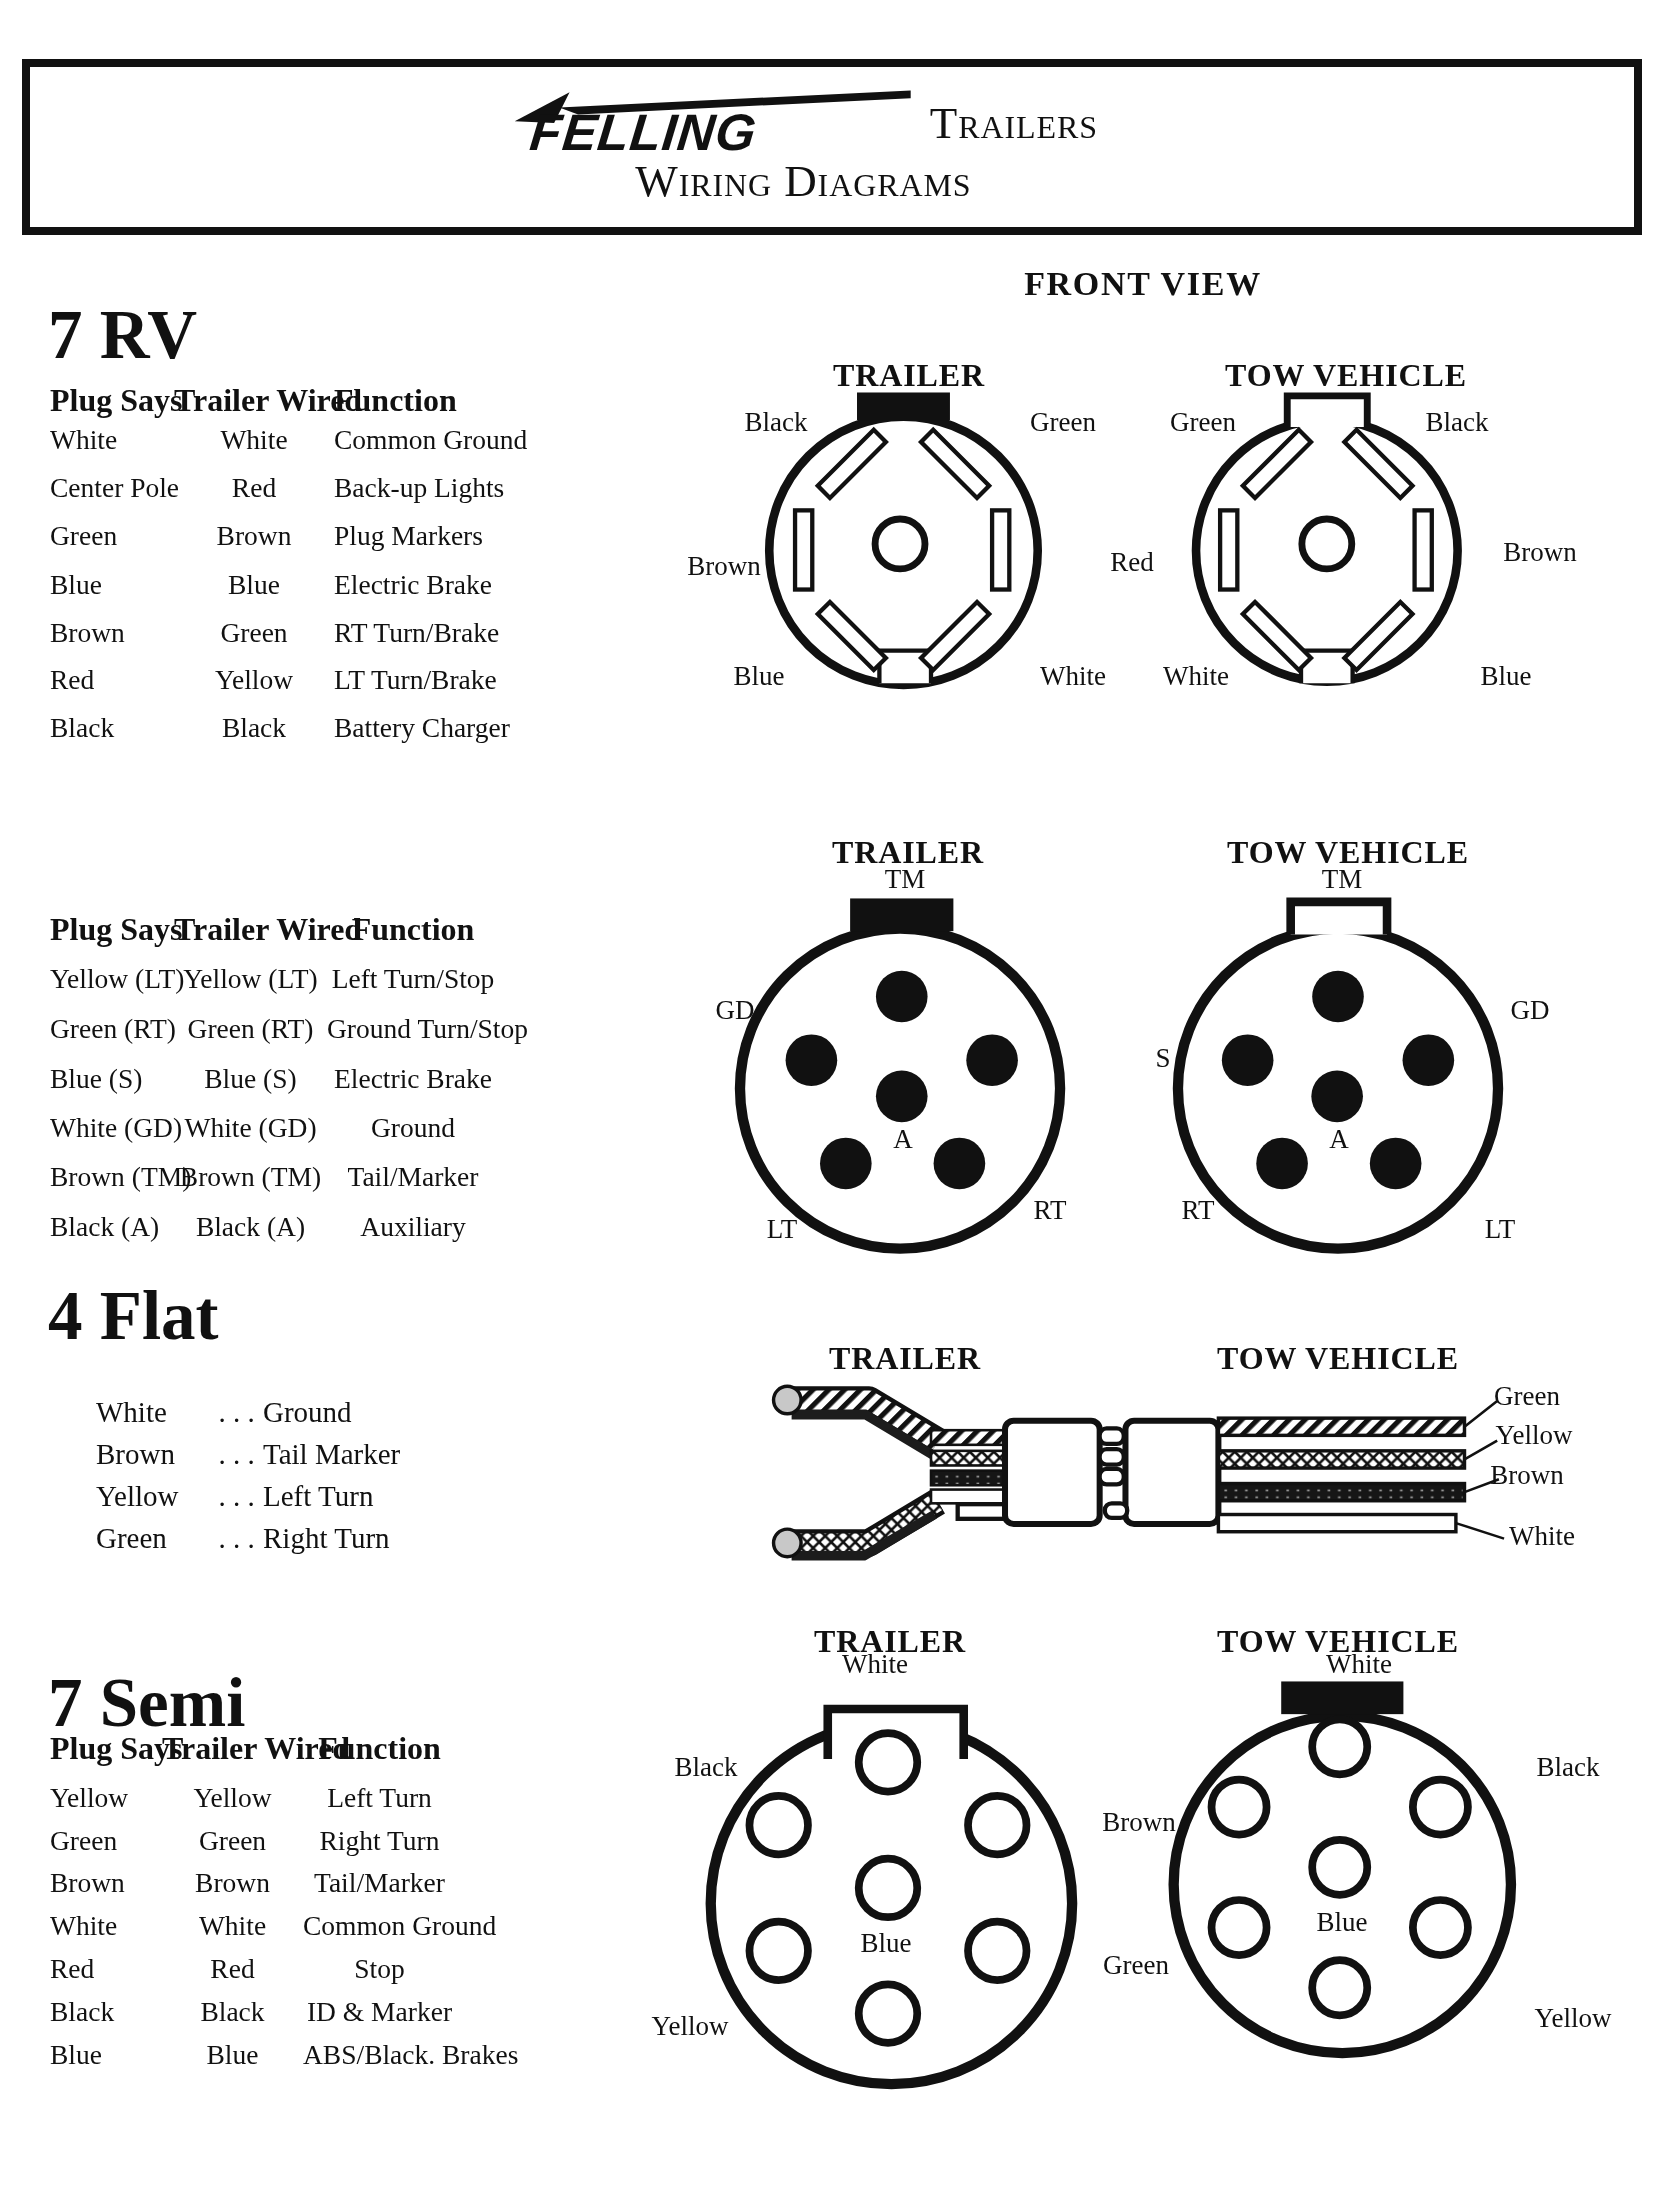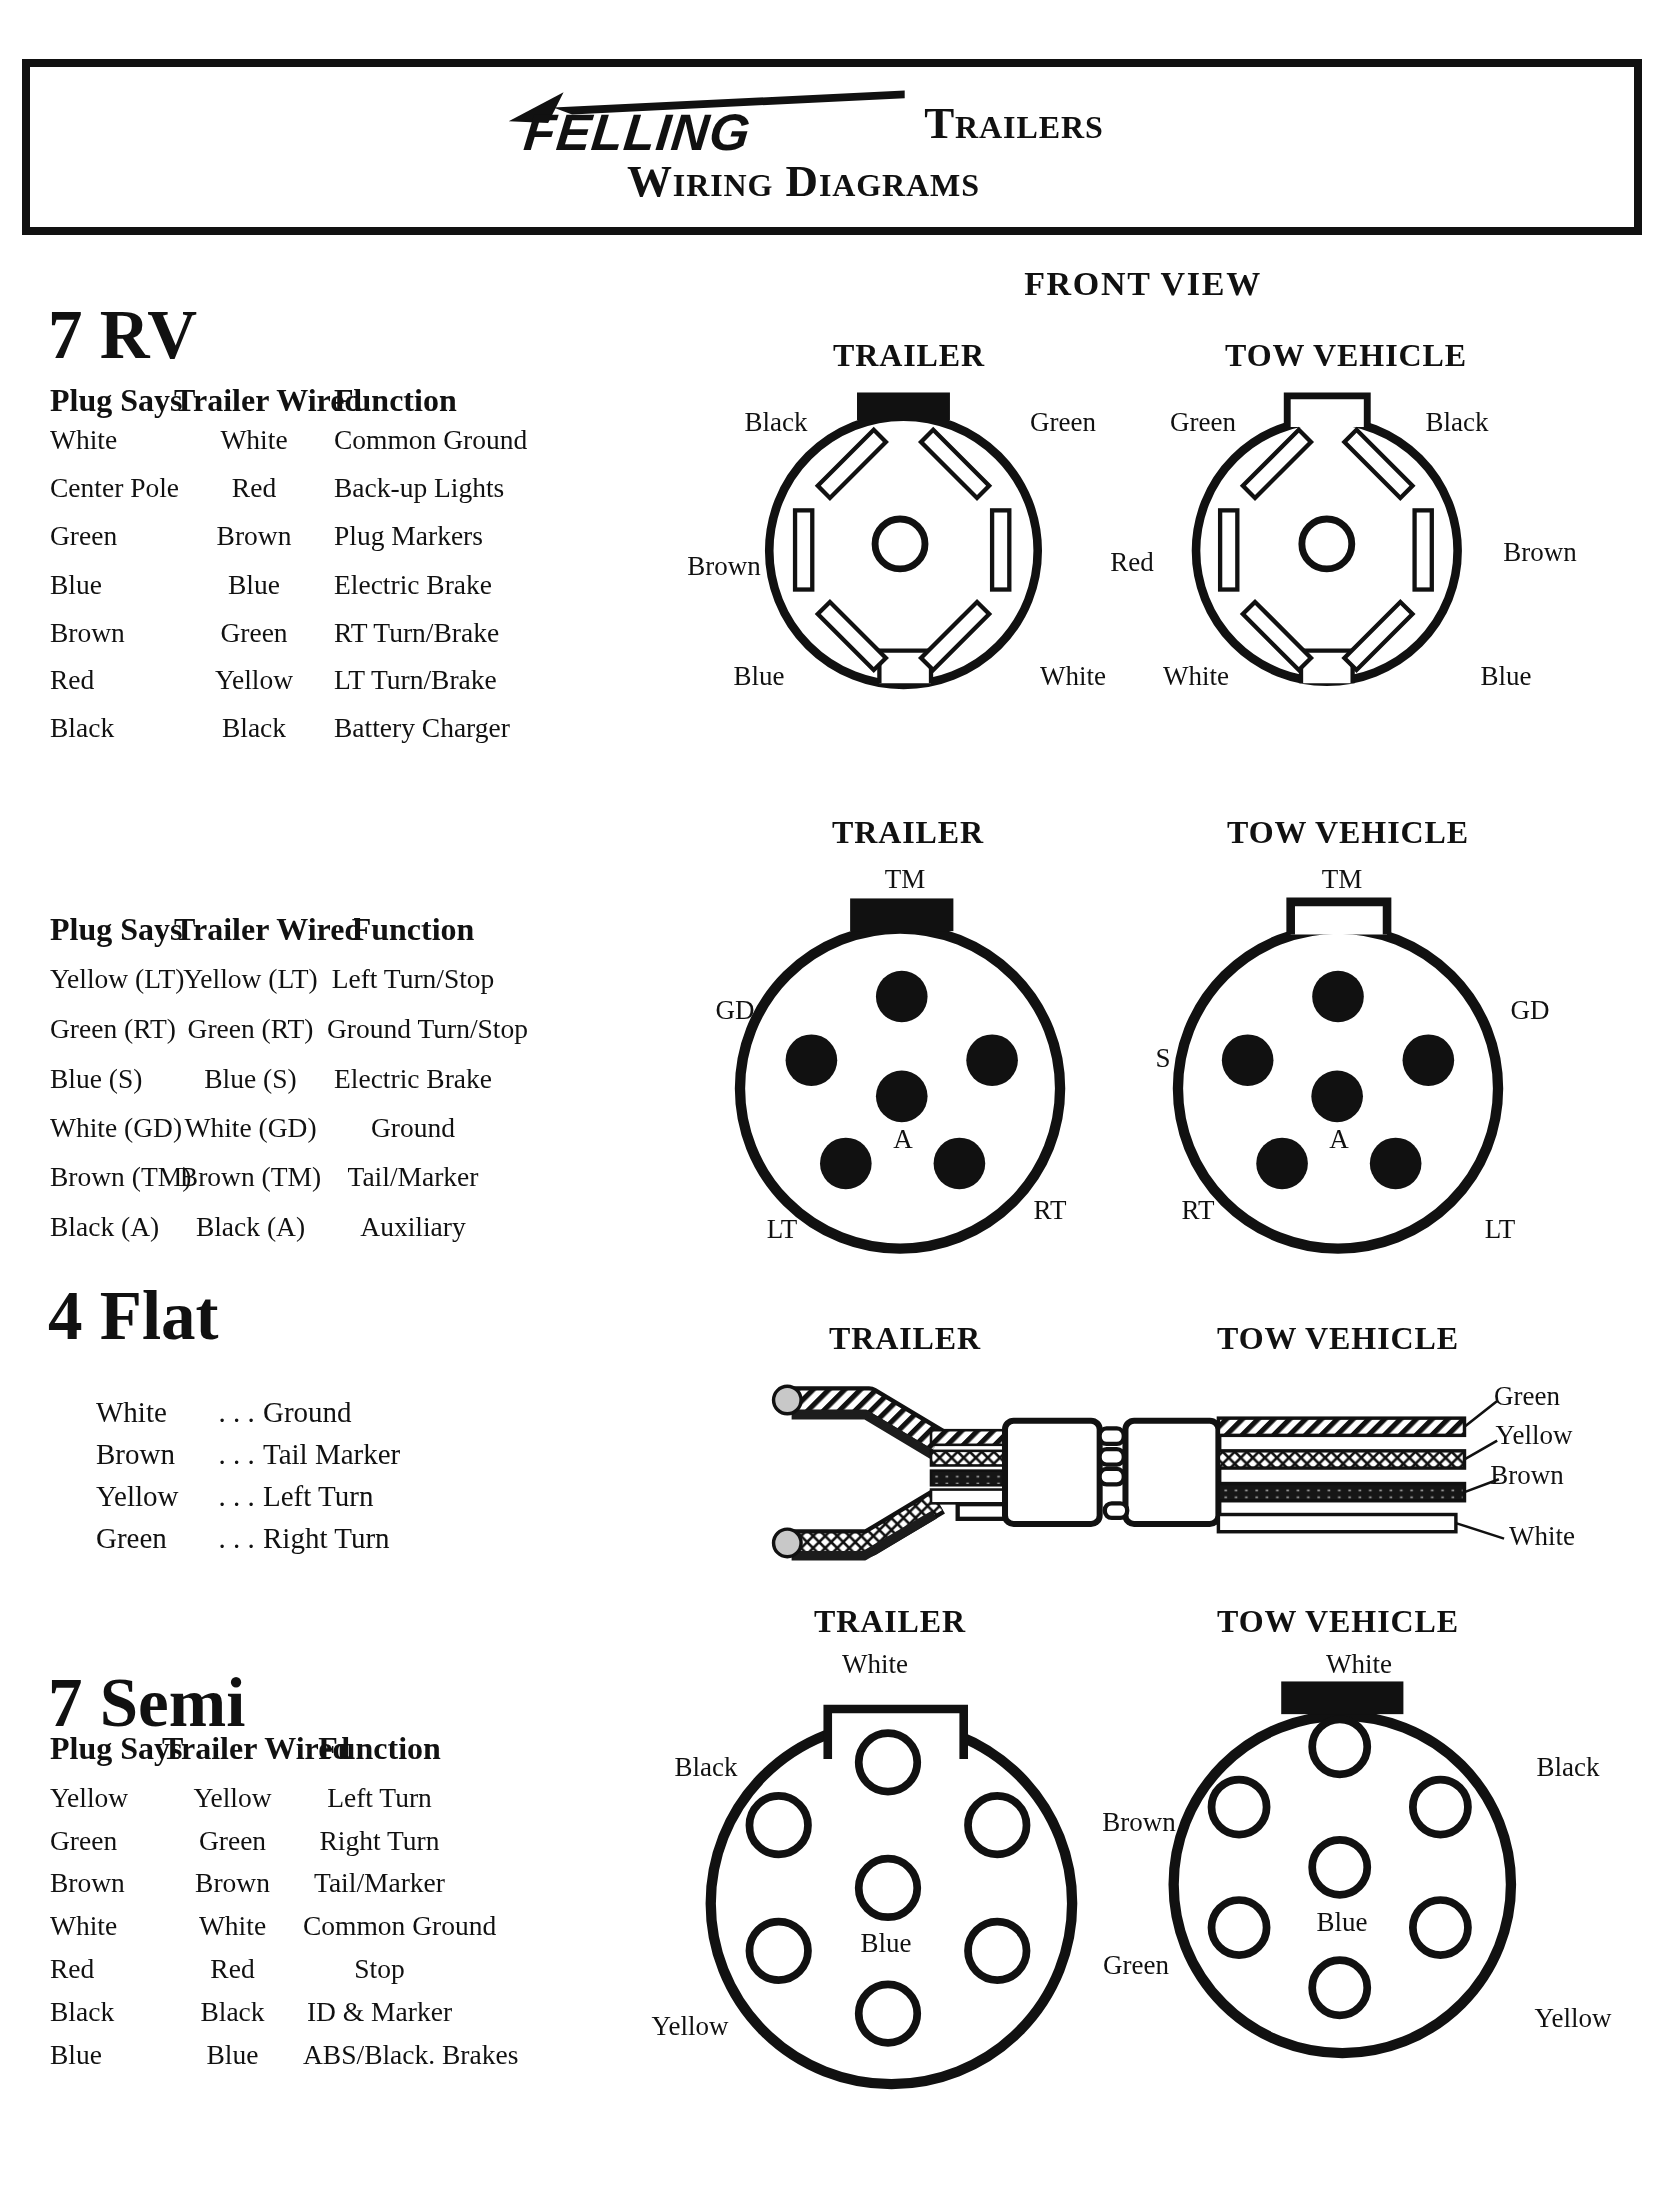--- a/index.html
+++ b/index.html
@@ -4,27 +4,27 @@
 <style>
   html,body{margin:0;padding:0;background:#888;}
   #page{position:relative;width:1671px;height:2203px;background:#ffffff;
         font-family:"Liberation Serif",serif;color:#111;overflow:hidden;}
   svg text{font-family:"Liberation Sans",sans-serif;}
   
   .hbox{position:absolute;left:22.4px;top:59px;width:1604px;height:160px;
         border:8.6px solid #111;display:flex;flex-direction:column;
         align-items:center;justify-content:center;}
   .brandline{display:flex;align-items:center;transform:translateX(-29px);}
-  .sc{font-variant:small-caps;font-weight:bold;letter-spacing:0.9px;}
+  .sc{font-variant:small-caps;font-weight:normal;letter-spacing:0.9px;}
   .brandword{font-size:45px;margin-left:17px;}
   .subtitle{font-size:45px;margin-top:-3.4px;transform:translateX(-29px);text-align:right;}
   
   .lbl{position:absolute;transform:translate(-50%,-50%);white-space:nowrap;line-height:1;}
   .pinlbl{font-size:27px;}
-  .chead{font-size:32px;font-weight:bold;letter-spacing:0.9px;}
+  .chead{font-size:32px;font-weight:bold;letter-spacing:0.9px;margin-top:20px;}
   .fv{font-size:34px;font-weight:bold;letter-spacing:1.7px;}
   
   .sect-title{position:absolute;left:48px;font-size:69px;font-weight:bold;line-height:1;white-space:nowrap;}
   
   .trow{position:absolute;left:50px;display:flex;font-size:27.5px;line-height:1.1;white-space:nowrap;}
   .thead{font-weight:bold;font-size:32px;}
   .c2,.c3{text-align:center;}
   .rv .c1{width:124px;} .rv .c2{width:160px;} .rv .c3{width:120px;}
   .r6 .c1{width:124px;} .r6 .c2{width:153px;} .r6 .c3{width:172px;}
   .s7 .c1{width:112px;} .s7 .c2{width:141px;} .s7 .c3{width:153px;}

